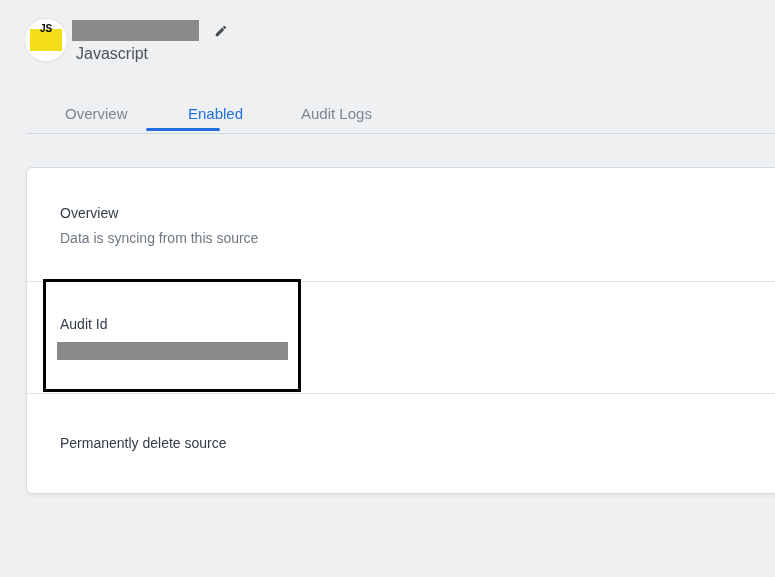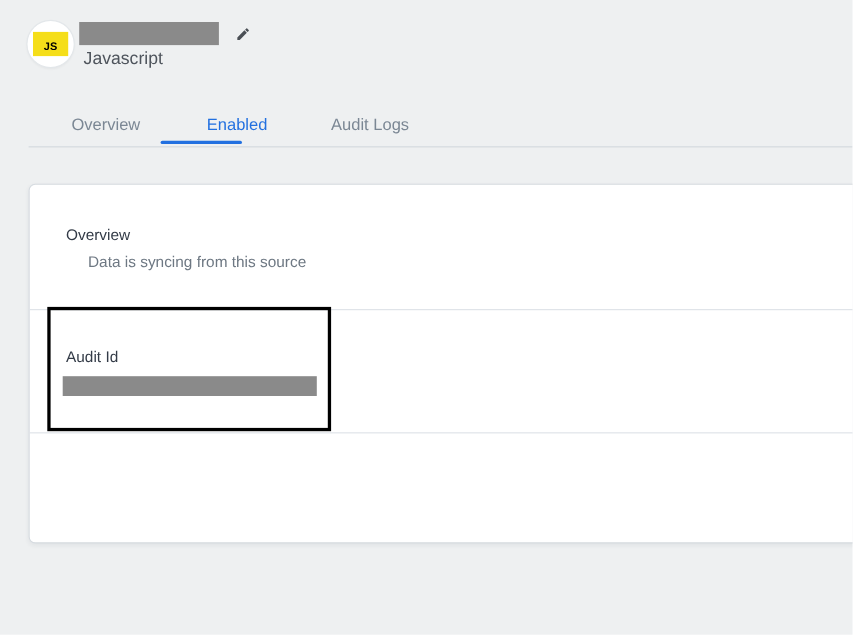--- a/index.html
+++ b/index.html
@@ -28,21 +28,21 @@
   .avatar{
     position:absolute;left:24px;top:18px;width:44px;height:44px;
     background:#ffffff;border:1px solid #e3e7ea;border-radius:50%;
     display:flex;align-items:center;justify-content:center;
     box-shadow:0 1px 2px rgba(0,0,0,0.04);
   }
   .js-badge{
     width:32px;height:22px;background:var(--js-yellow);
     display:flex;align-items:flex-end;justify-content:center;
     font-size:10px;font-weight:bold;color:#000;line-height:1;
-    padding-bottom:3px;letter-spacing:0;
+    padding-bottom:17px;letter-spacing:0;
   }
   .name-redaction{
     position:absolute;left:72px;top:20px;width:127px;height:21px;
     background:var(--redaction-gray);
   }
   .edit-btn{
     position:absolute;left:212px;top:22px;width:18px;height:18px;
     display:flex;align-items:center;justify-content:center;cursor:pointer;
     background:none;border:none;
   }
@@ -75,21 +75,21 @@
     background:#ffffff;border:1px solid var(--card-border);border-radius:6px;
     box-shadow:0 2px 4px rgba(31,45,61,0.06);
   }
   .divider{position:absolute;left:0;width:100%;height:1px;background:var(--divider);}
   .divider-1{top:113px;}
   .divider-2{top:225px;}
 
   .sec-title{position:absolute;left:33px;font-size:14px;color:var(--text-dark);}
   .sec-desc{position:absolute;left:33px;font-size:14px;color:var(--text-gray);}
   .t-enabled{top:37px;}
-  .d-enabled{top:62px;margin-left:20px;}
+  .d-enabled{top:62px;}
   .t-sourceid{top:148px;}
   .sourceid-redaction{
     position:absolute;left:30px;top:174px;width:231px;height:18px;
     background:var(--redaction-gray);
   }
   .t-delete{top:267px;}
 
   
   .highlight-box{
     position:absolute;left:43px;top:279px;width:258px;height:113px;
@@ -125,17 +125,18 @@
     <div class="sec-title t-enabled">Overview</div>
     <div class="sec-desc d-enabled">Data is syncing from this source</div>
 
     <div class="divider divider-1"></div>
 
     <div class="sec-title t-sourceid">Audit Id</div>
     <div class="sourceid-redaction"></div>
 
     <div class="divider divider-2"></div>
 
+    <div class="sec-title t-delete">Permanently delete source</div>
   </div>
 
   <div class="highlight-box"></div>
 
 </div>
 
 </body></html>

